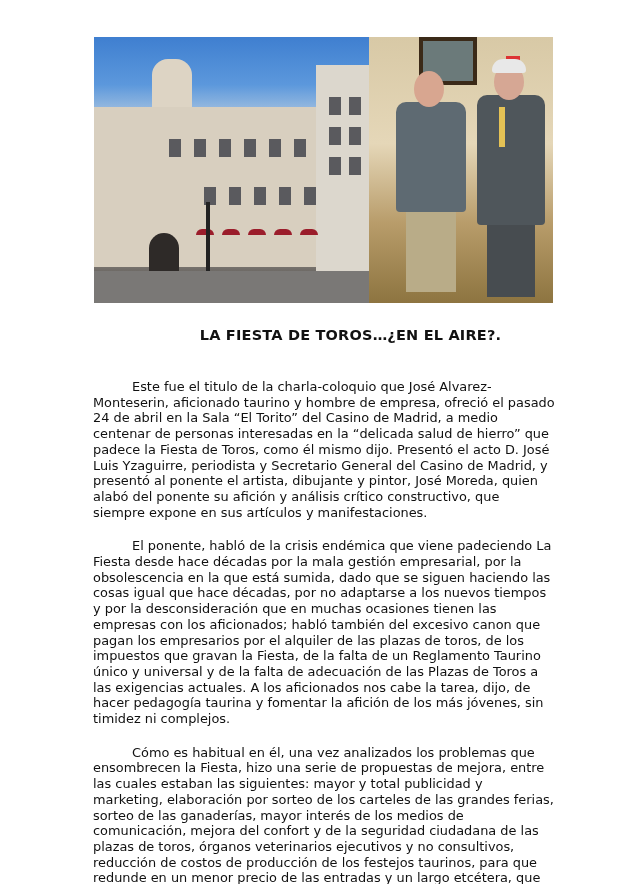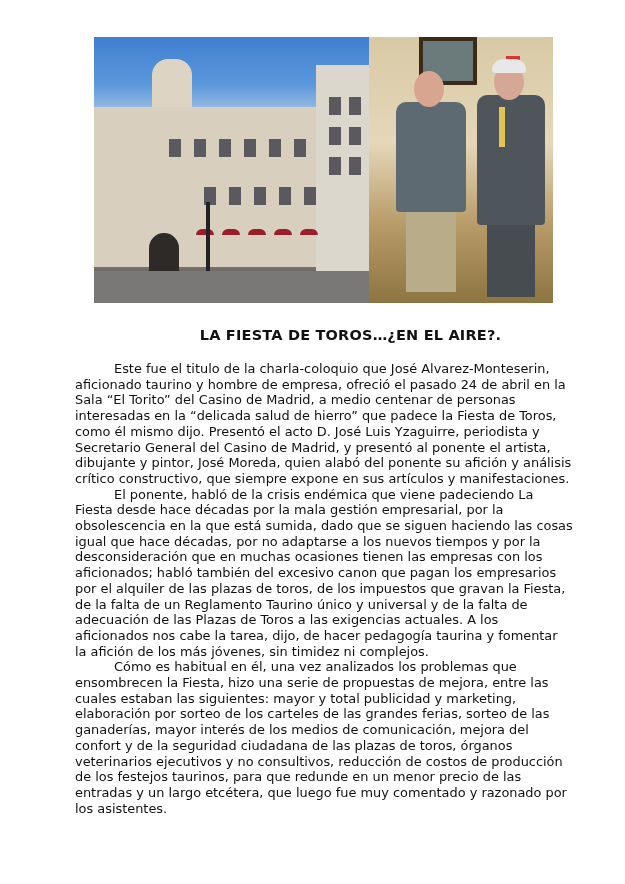--- a/index.html
+++ b/index.html
@@ -23,21 +23,21 @@
     .p1-body { position: absolute; left: 27px; top: 65px; width: 70px; height: 110px; background: #5e6a72; border-radius: 10px 10px 4px 4px; }
     .p1-legs { position: absolute; left: 37px; top: 170px; width: 50px; height: 85px; background: #b9ac88; }
     .p1-head { position: absolute; left: 45px; top: 34px; width: 30px; height: 36px; background: #d8a690; border-radius: 50%; }
     .p2-body { position: absolute; left: 108px; top: 58px; width: 68px; height: 130px; background: #4f565b; border-radius: 10px 10px 4px 4px; }
     .p2-legs { position: absolute; left: 118px; top: 185px; width: 48px; height: 75px; background: #474c50; }
     .p2-head { position: absolute; left: 125px; top: 27px; width: 30px; height: 36px; background: #d6a794; border-radius: 50%; }
     .p2-hair { position: absolute; left: 123px; top: 22px; width: 34px; height: 14px; background: #e8e8e8; border-radius: 15px 15px 4px 4px; }
     .tie { position: absolute; left: 130px; top: 70px; width: 6px; height: 40px; background: #e5c255; }
     .title { position: absolute; left: 0; width: 625px; top: 327px; text-align: center; font-weight: bold; font-size: 14.5px; letter-spacing: 0.2px; padding-left: 38px; }
     .body-text { position: absolute; left: 75px; top: 361px; width: 498px; font-size: 12.9px; line-height: 15.7px; }
-    .para { margin: 0; text-indent: 39px; text-align: left; }
+    .para { margin: 18px; text-indent: 39px; text-align: left; }
   </style>
 </head>
 <body>
 
 <div class="photos">
   <div class="photo photo-building">
     <div class="bld-tower"></div>
     <div class="bld-body"></div>
     <div class="bld-right"></div>
     <div class="win" style="left:75px;top:102px"></div>

